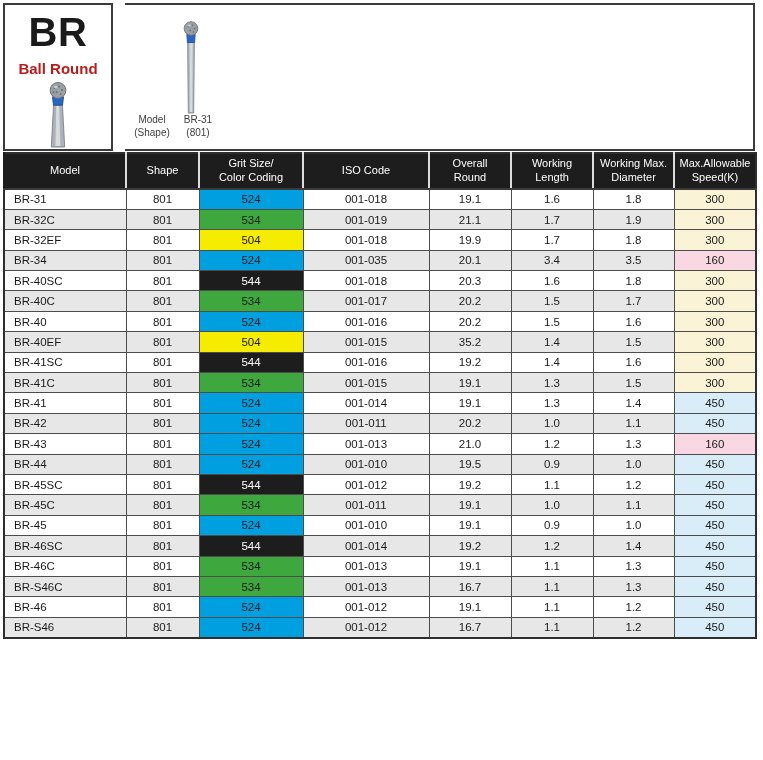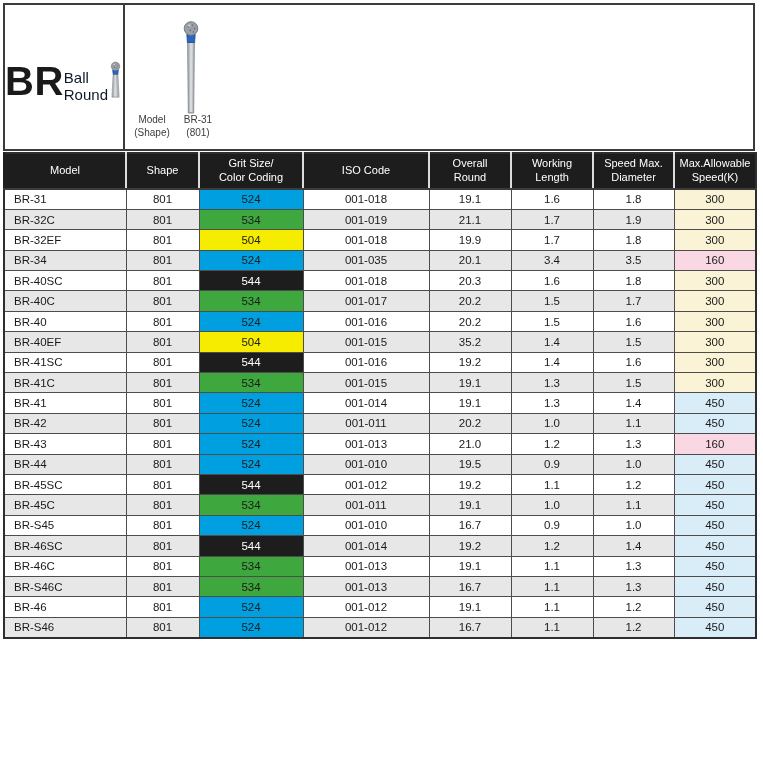--- a/index.html
+++ b/index.html
@@ -9,26 +9,26 @@
     position: relative;
     background: #ffffff;
     font-family: "Liberation Sans", sans-serif;
     overflow: hidden;
   }
 
   
   .top-section { position: absolute; left: 3px; top: 3px; width: 752px; height: 148px; }
 
   .brand-box {
-    position: absolute; left: 0; top: 0; width: 122px; height: 148px;
+    position: absolute; left: 0; top: 0; width: 110px; height: 148px;
     background: #fff; border: 2px solid #3b3b3b;
-    display: flex; align-items: center; overflow: hidden;
+    display: flex; flex-direction: column; align-items: center; overflow: hidden;
   }
   .product-code { font-size: 40px; font-weight: bold; color: #1a1a1a; line-height: 1; margin-top: 7px; letter-spacing: 0.5px; }
-  .product-name { font-size: 15px; font-weight: normal; color: #0f172a; margin-top: 18px; }
+  .product-name { font-size: 15px; font-weight: bold; color: #b91c1c; margin-top: 8px; }
   .brand-box svg { margin-top: 5px; }
 
   .illustration-box {
     position: absolute; left: 122px; top: 0; width: 630px; height: 148px;
     background: #fff; border: 2px solid #3b3b3b; border-left: none;
   }
   .bur-right { position: absolute; left: 56px; top: 16px; }
   .ill-label {
     position: absolute; top: 108px; text-align: center;
     font-size: 10px; line-height: 1.3; color: #3c3c3c; white-space: pre-line;
@@ -117,21 +117,21 @@
       <tr>
         <th>Model</th>
         <th>Shape</th>
         <th>Grit Size/
 Color Coding</th>
         <th>ISO Code</th>
         <th>Overall
 Round</th>
         <th>Working
 Length</th>
-        <th>Speed Max.
+        <th>Working Max.
 Diameter</th>
         <th>Max.Allowable
 Speed(K)</th>
       </tr>
     </thead>
   <tbody>
       <tr>
         <td class="model">BR-31</td>
         <td>801</td>
         <td style="background: rgb(0, 160, 224); color: rgb(26, 26, 26);">524</td>
@@ -285,25 +285,25 @@
         <td class="model">BR-45C</td>
         <td>801</td>
         <td style="background: rgb(62, 168, 62); color: rgb(26, 26, 26);">534</td>
         <td>001-011</td>
         <td>19.1</td>
         <td>1.0</td>
         <td>1.1</td>
         <td style="background: rgb(217, 237, 248);">450</td>
       </tr>
       <tr>
-        <td class="model">BR-S45</td>
+        <td class="model">BR-45</td>
         <td>801</td>
         <td style="background: rgb(0, 160, 224); color: rgb(26, 26, 26);">524</td>
         <td>001-010</td>
-        <td>16.7</td>
+        <td>19.1</td>
         <td>0.9</td>
         <td>1.0</td>
         <td style="background: rgb(217, 237, 248);">450</td>
       </tr>
       <tr>
         <td class="model">BR-46SC</td>
         <td>801</td>
         <td style="background: rgb(29, 29, 29); color: rgb(255, 255, 255);">544</td>
         <td>001-014</td>
         <td>19.2</td>

